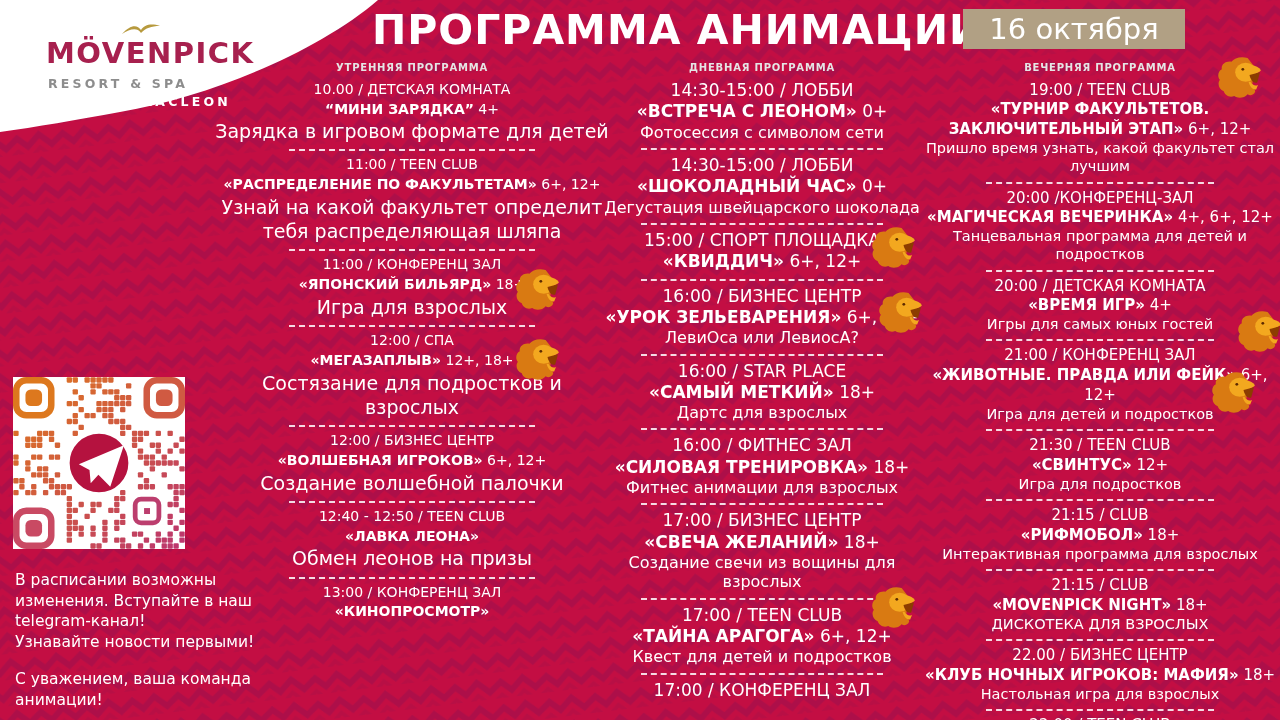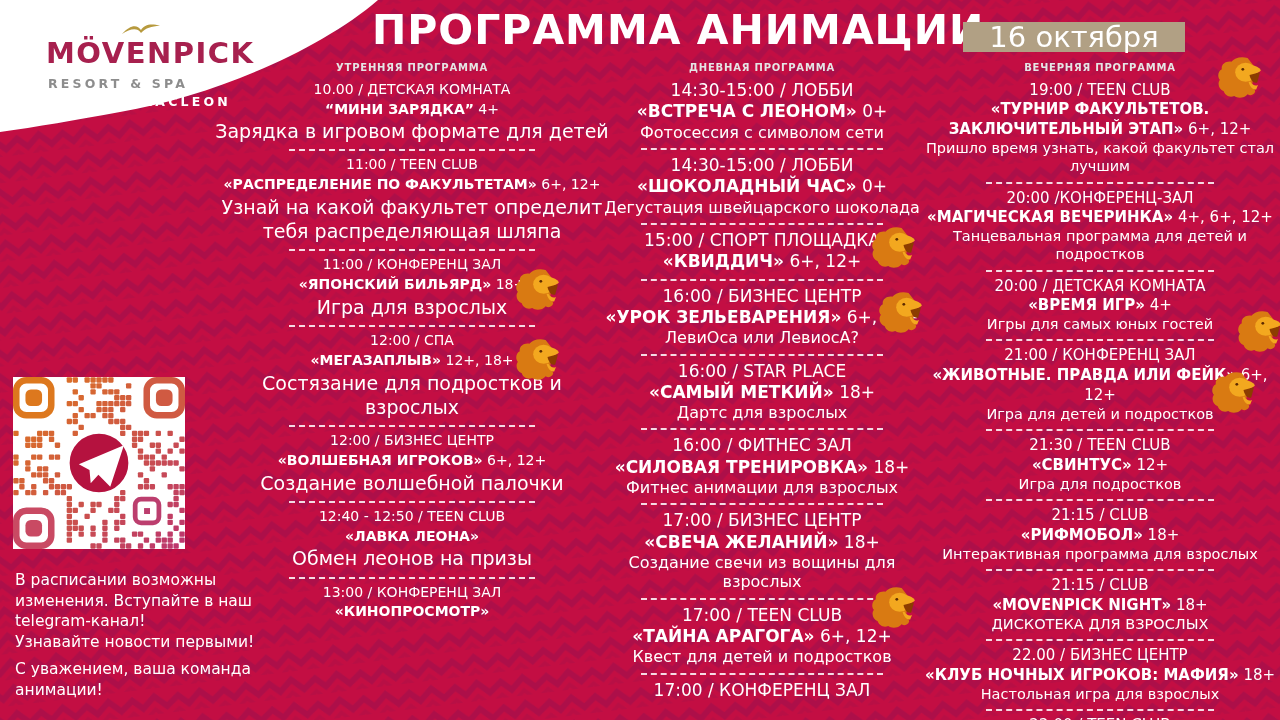--- a/index.html
+++ b/index.html
@@ -8,21 +8,21 @@
   .poster{position:relative;width:1280px;height:720px;overflow:hidden;background:#c30e43;color:#fff}
   .bg-pattern{position:absolute;inset:0;z-index:0}
   .white-curve{position:absolute;top:0;left:0;z-index:2}
   
   .logo-name{position:absolute;left:46px;top:36px;z-index:3;font-size:29px;font-weight:700;color:#a7204e;letter-spacing:1.5px}
   .logo-bird{position:absolute;left:120px;top:22px;z-index:3;width:42px;height:15px}
   .logo-sub1{position:absolute;left:48px;top:76px;z-index:3;font-size:12.5px;letter-spacing:3.2px;color:#8d8d8d;font-weight:600}
   .logo-sub2{position:absolute;left:48px;top:94px;z-index:3;font-size:12.5px;letter-spacing:3.2px;color:#ffffff;font-weight:600}
   
   .page-title{position:absolute;left:372px;top:6px;z-index:3;width:588px;text-align:center;font-size:41px;font-weight:700;letter-spacing:1px;white-space:nowrap}
-  .date-badge{position:absolute;left:963px;top:22px;z-index:3;width:222px;height:30px;background:#b1a084;display:flex;align-items:center;justify-content:center;font-size:29px}
+  .date-badge{position:absolute;left:963px;top:9px;z-index:3;width:222px;height:40px;background:#b1a084;display:flex;align-items:center;justify-content:center;font-size:29px}
   
   .col{position:absolute;top:62px;z-index:3;text-align:center}
   .col-0{left:213px;width:398px;line-height:1.28}
   .col-1{left:603px;width:318px;line-height:1.24}
   .col-2{left:922px;width:356px;line-height:1.25}
   .col-header{font-size:10px;font-weight:700;letter-spacing:.8px;color:#e5e5e5;margin-bottom:5px}
   .event{padding:1px 0}
   .ev-title{font-weight:700}
   .col-0 .ev-time,.col-0 .ev-title,.col-0 .ev-age{font-size:14px}
   .col-0 .ev-desc{font-size:19px}
@@ -33,21 +33,21 @@
   .divider{border-top:2px dashed rgba(255,255,255,.85);margin:5px auto 4px auto}
   .col-0 .divider{width:62%}
   .col-1 .divider{width:76%}
   .col-2 .divider{width:64%}
   
   .lion{position:absolute;z-index:4;width:46px;height:42px}
   
   .qr{position:absolute;left:13px;top:377px;z-index:3;width:172px;height:172px;background:#fff}
   .qr svg{display:block;width:100%;height:100%}
   .qr-note{position:absolute;left:15px;top:570px;z-index:3;width:252px;font-size:15.5px;line-height:1.33;text-align:left}
-  .qr-note .sig{margin-top:7px}
+  .qr-note .sig{margin-top:17px}
 </style>
 </head>
 <body>
 
 <div class="poster">
 
   <svg class="bg-pattern" width="1280" height="720" aria-hidden="true">
     <defs>
       <pattern id="chev" width="46" height="26" patternUnits="userSpaceOnUse" patternTransform="rotate(-7)">
         <path d="M-2 8 L10 19 L22 8 L34 19 L48 8" stroke="#92104f" stroke-width="6" fill="none" opacity="0.45"></path>

